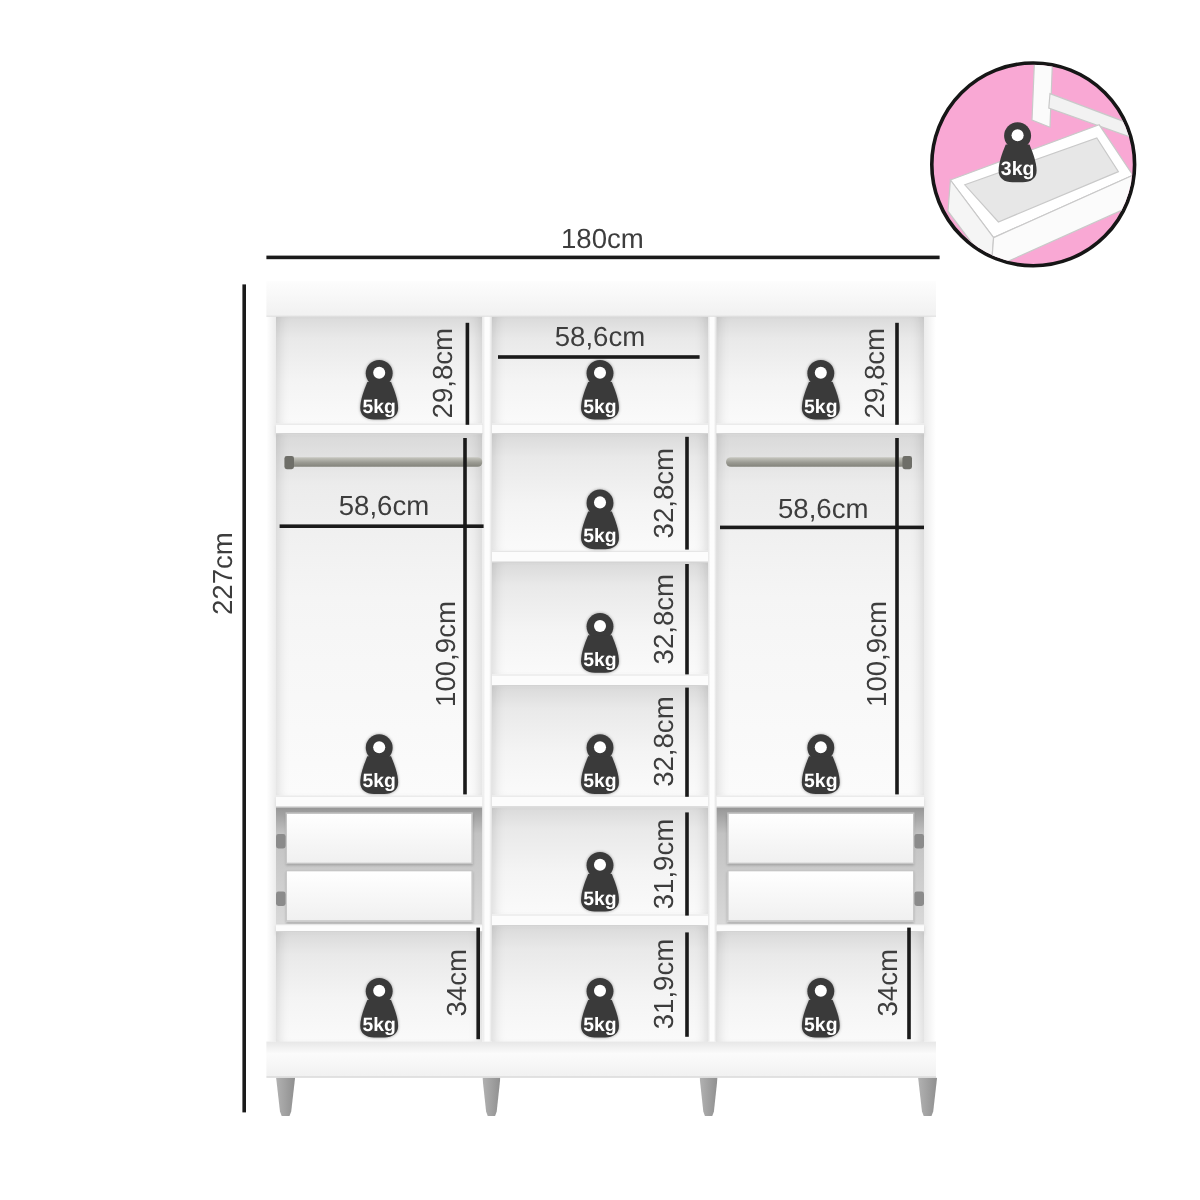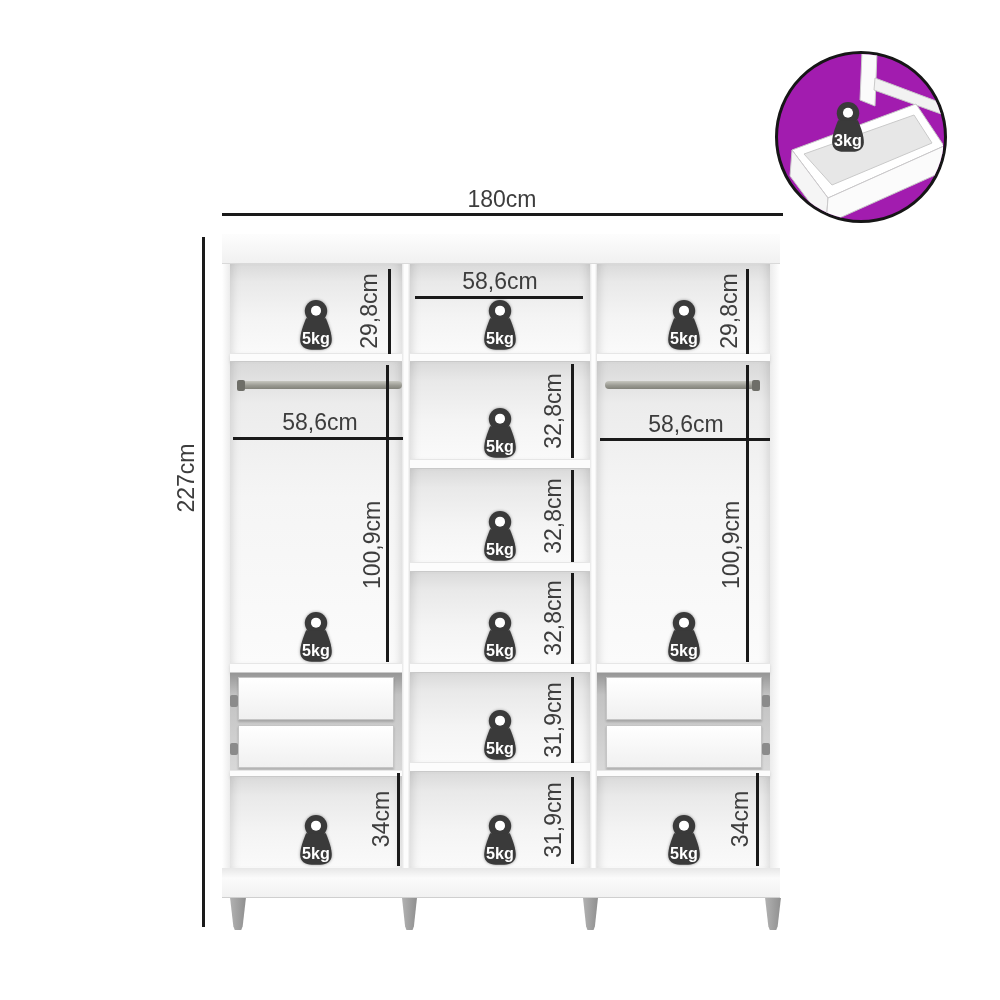--- a/index.html
+++ b/index.html
@@ -38,21 +38,21 @@
   .rodcap{position:absolute;width:8px;height:11px;background:#6e6e68;border-radius:2px;}
   .base{position:absolute;background:linear-gradient(180deg,#e7e7e7 0,#fbfbfb 35%,#f1f1f1 100%);
         border-bottom:1px solid #cfcfcf;box-sizing:border-box;}
   .leg{position:absolute;background:linear-gradient(90deg,#b4b4b4,#8d8d8d);
        clip-path:polygon(6% 0,94% 0,76% 88%,68% 100%,32% 100%,24% 88%);}
   
   .wt{position:absolute;width:54px;height:52px;filter:drop-shadow(0 0 1.5px rgba(40,40,40,.45));}
   .wt-t{font-family:"Liberation Sans",sans-serif;font-weight:700;font-size:18px;fill:#ffffff;text-anchor:middle;}
   
   #inset{position:absolute;left:775px;top:51px;width:172px;height:172px;border-radius:50%;
-         border:3.5px solid #161616;background:#a21caf;overflow:hidden;box-sizing:border-box;}
+         border:3.5px solid #161616;background:#f9a8d4;overflow:hidden;box-sizing:border-box;}
 </style>
 </head>
 <body>
 
 <svg width="0" height="0" style="position:absolute" aria-hidden="true">
   <defs>
     <g id="wt-shape" fill="#3a3a3a">
       <circle cx="30" cy="13.5" r="12.5"></circle>
       <circle cx="30" cy="13" r="5.6" fill="#ffffff"></circle>
       <path d="M19,21.5 L41,21.5 C44.5,30 47.6,38.5 47.6,45.8 C47.6,52.8 42.2,56.5 34.8,56.5 L25.2,56.5 C17.8,56.5 12.4,52.8 12.4,45.8 C12.4,38.5 15.5,30 19,21.5 Z"></path>

